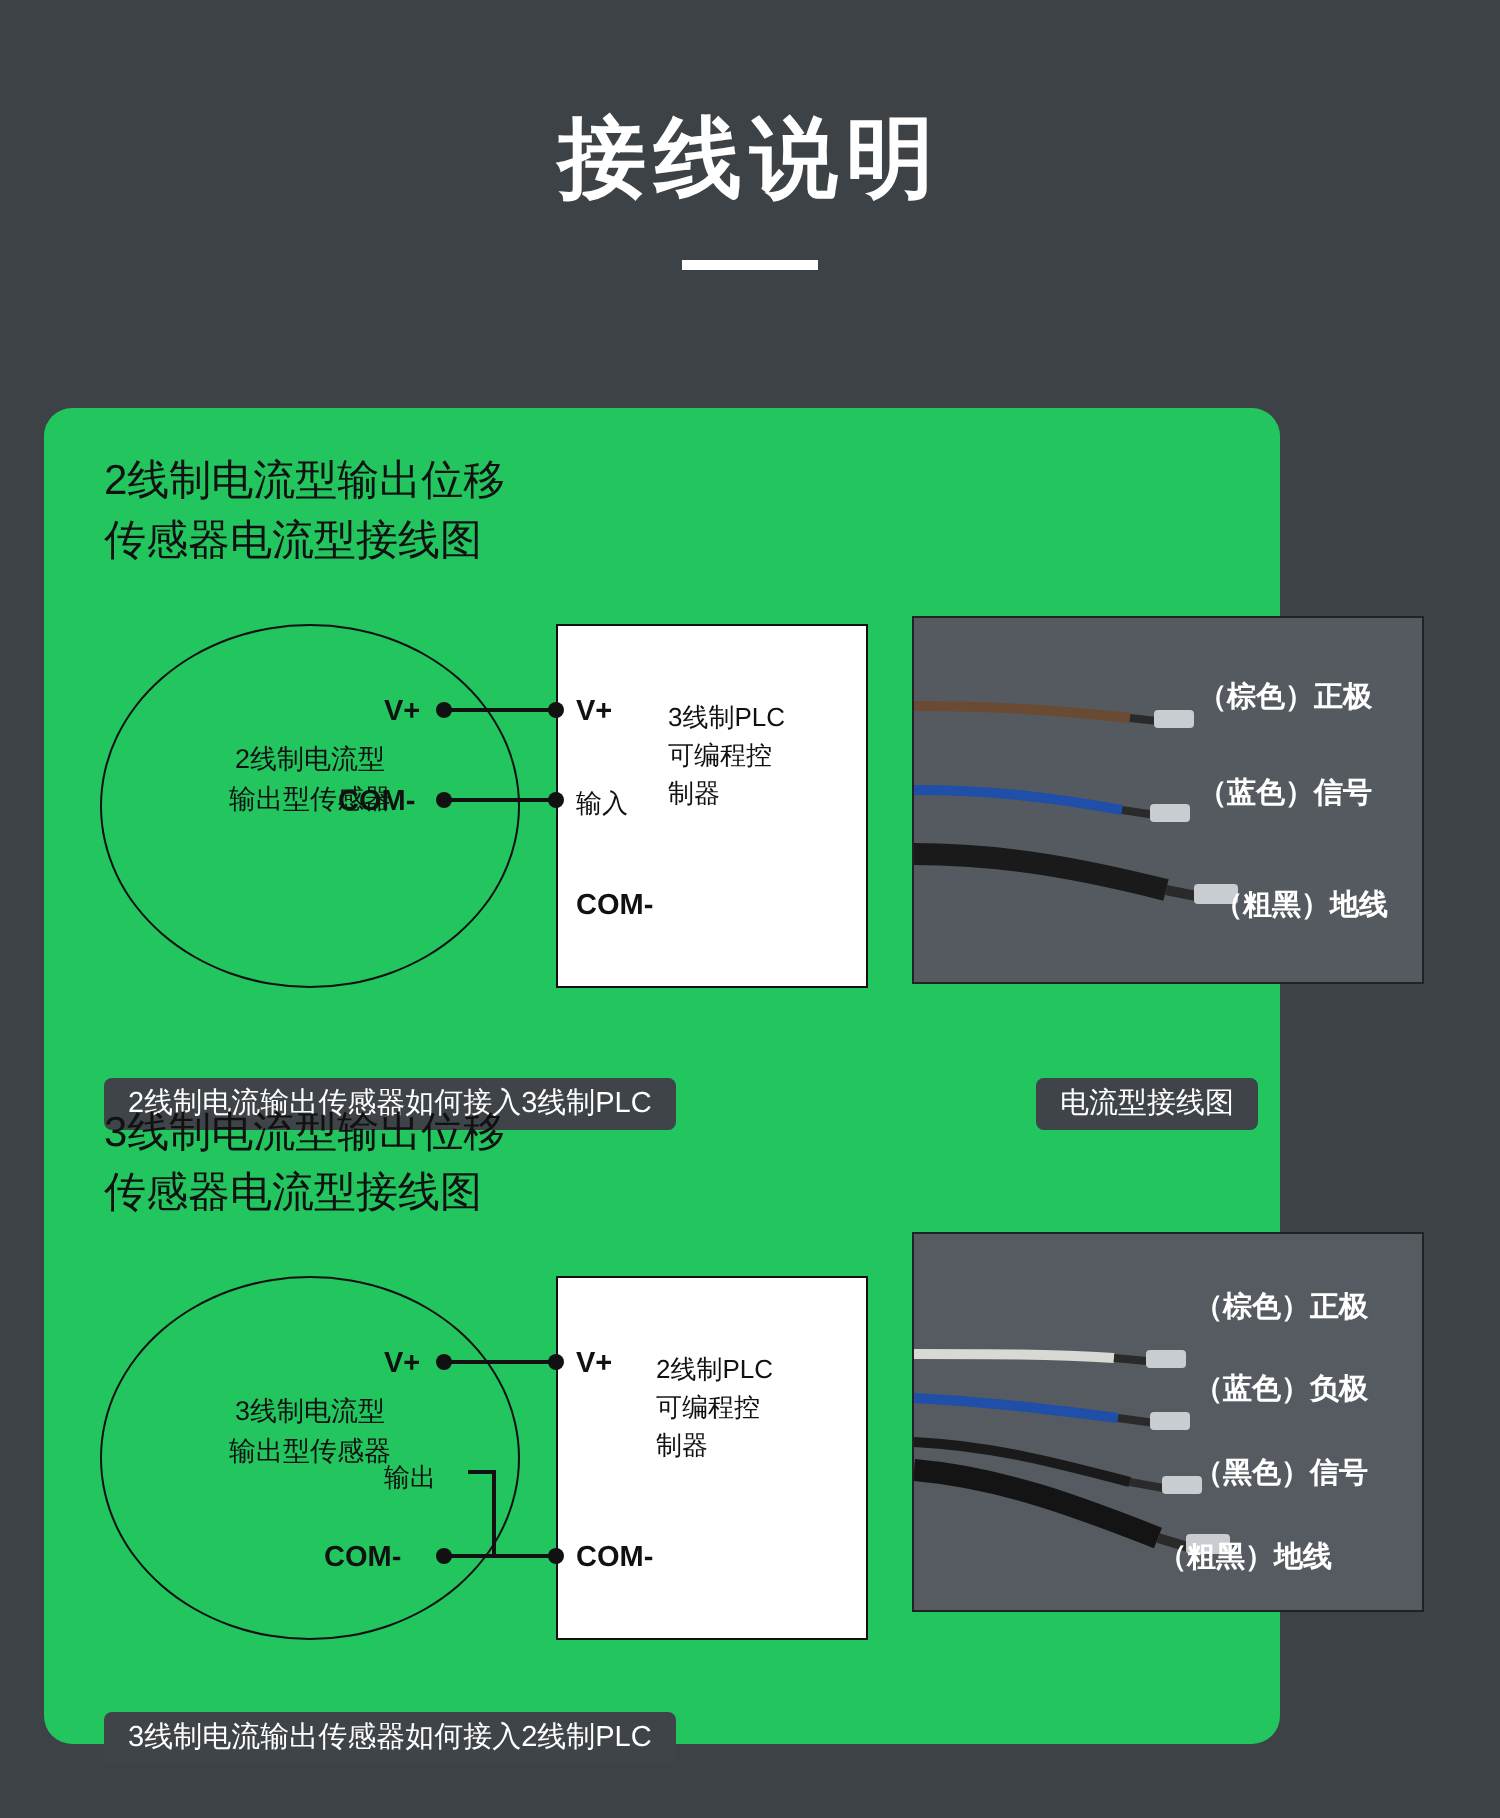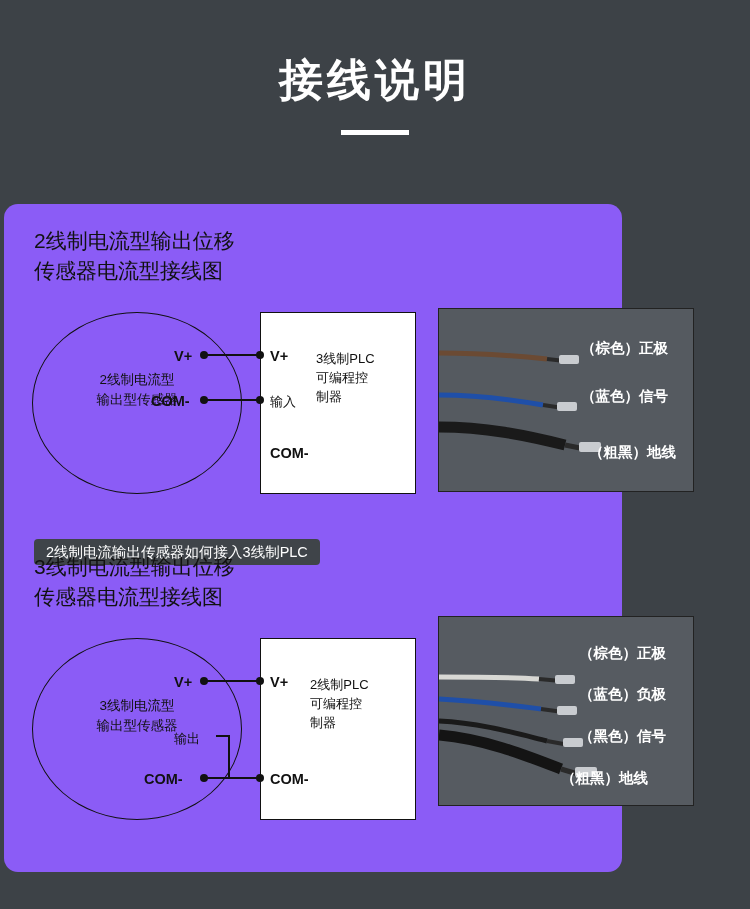--- a/index.html
+++ b/index.html
@@ -48,24 +48,24 @@
     margin: 14px auto 0 auto;
     width: 68px;
     height: 5px;
     background: #ffffff;
   }
 
   
   .card {
     position: absolute;
     top: 204px;
-    left: 4px;
+    left: 22px;
     width: 618px;
     height: 668px;
-    background: #8b5cf6;
+    background: #22c55e;
     border-radius: 14px;
   }
 
   
   .sec-title {
     position: absolute;
     font-size: 21px;
     color: #111111;
     line-height: 30px;
     white-space: pre-line;
@@ -208,20 +208,21 @@
         <path d="M0 118 C46 118 86 126 126 136" stroke="#1a1a1a" stroke-width="11" fill="none"></path>
         <path d="M126 136 L146 140" stroke="#2a2a2a" stroke-width="5" fill="none"></path>
         <rect x="140" y="133" width="22" height="10" rx="2" fill="#c9ccd0"></rect>
       </svg>
       <div class="pcap" style="left:142px;top:30px;">（棕色）正极</div>
       <div class="pcap" style="left:142px;top:78px;">（蓝色）信号</div>
       <div class="pcap" style="left:150px;top:134px;">（粗黑）地线</div>
     </div>
 
     <div class="pill" style="left:30px;top:295px;">2线制电流输出传感器如何接入3线制PLC</div>
+    <div class="pill" style="left:496px;top:295px;">电流型接线图</div>
 
     <div class="sec-title" id="sec2-title">3线制电流型输出位移
 传感器电流型接线图</div>
 
     <div class="schem" style="left:0;top:326px;width:420px;height:290px;">
       <div class="ellipse" style="left:28px;top:108px;width:210px;height:182px;"></div>
       <div class="ell-label" style="left:38px;top:166px;width:190px;">3线制电流型
 输出型传感器</div>
       <div class="lbl b" style="left:170px;top:143px;">V+</div>
       <div class="lbl" style="left:170px;top:199px;">输出</div>
@@ -262,15 +263,16 @@
         <path d="M0 118 C46 122 86 138 122 152" stroke="#141414" stroke-width="11" fill="none"></path>
         <path d="M122 152 L142 158" stroke="#2a2a2a" stroke-width="5" fill="none"></path>
         <rect x="136" y="150" width="22" height="10" rx="2" fill="#c9ccd0"></rect>
       </svg>
       <div class="pcap" style="left:140px;top:27px;">（棕色）正极</div>
       <div class="pcap" style="left:140px;top:68px;">（蓝色）负极</div>
       <div class="pcap" style="left:140px;top:110px;">（黑色）信号</div>
       <div class="pcap" style="left:122px;top:152px;">（粗黑）地线</div>
     </div>
 
+    <div class="pill" style="left:30px;top:612px;">3线制电流输出传感器如何接入2线制PLC</div>
 
   </div>
 </div>
 
 </body></html>

